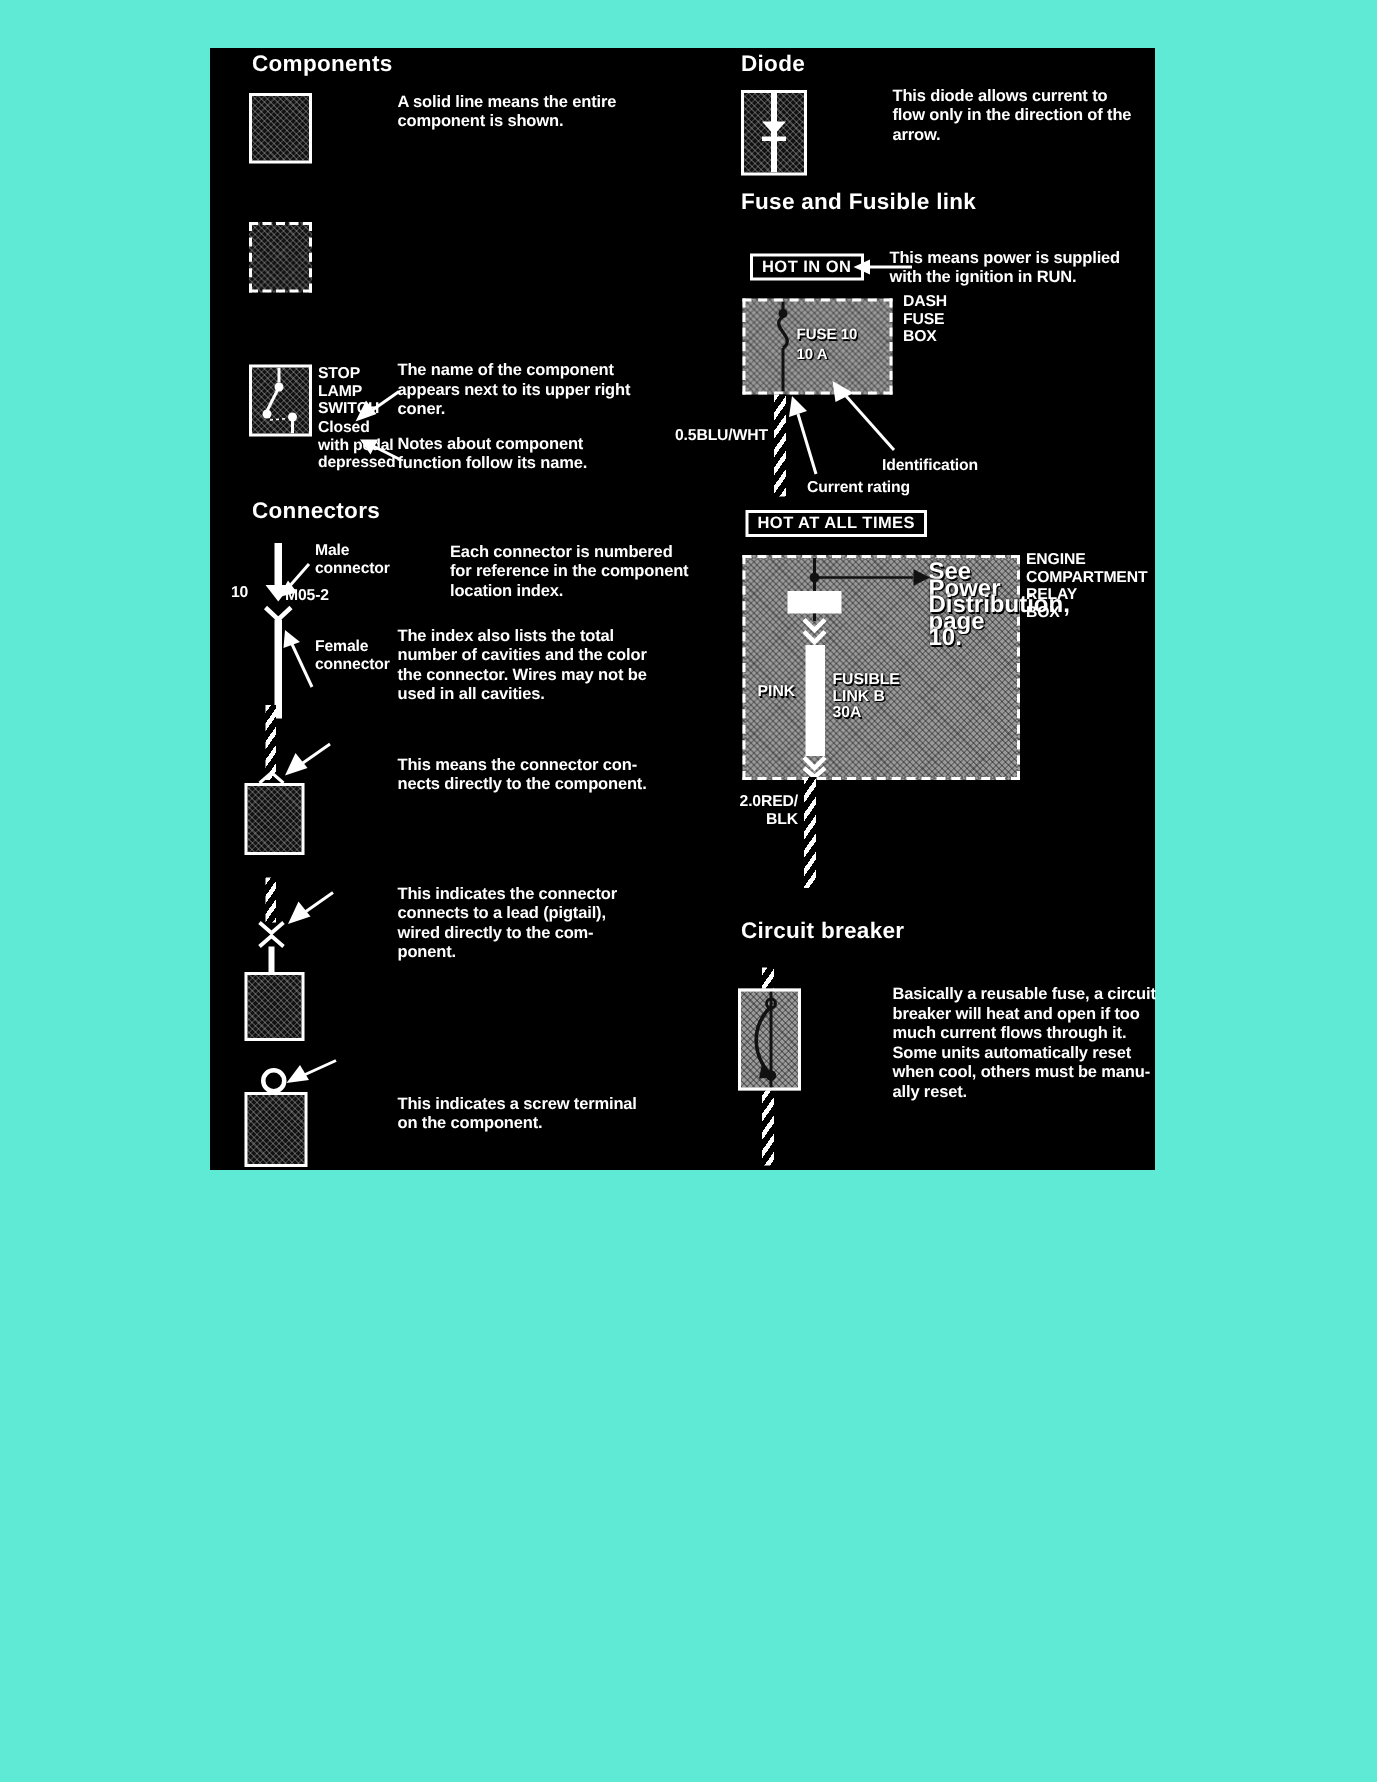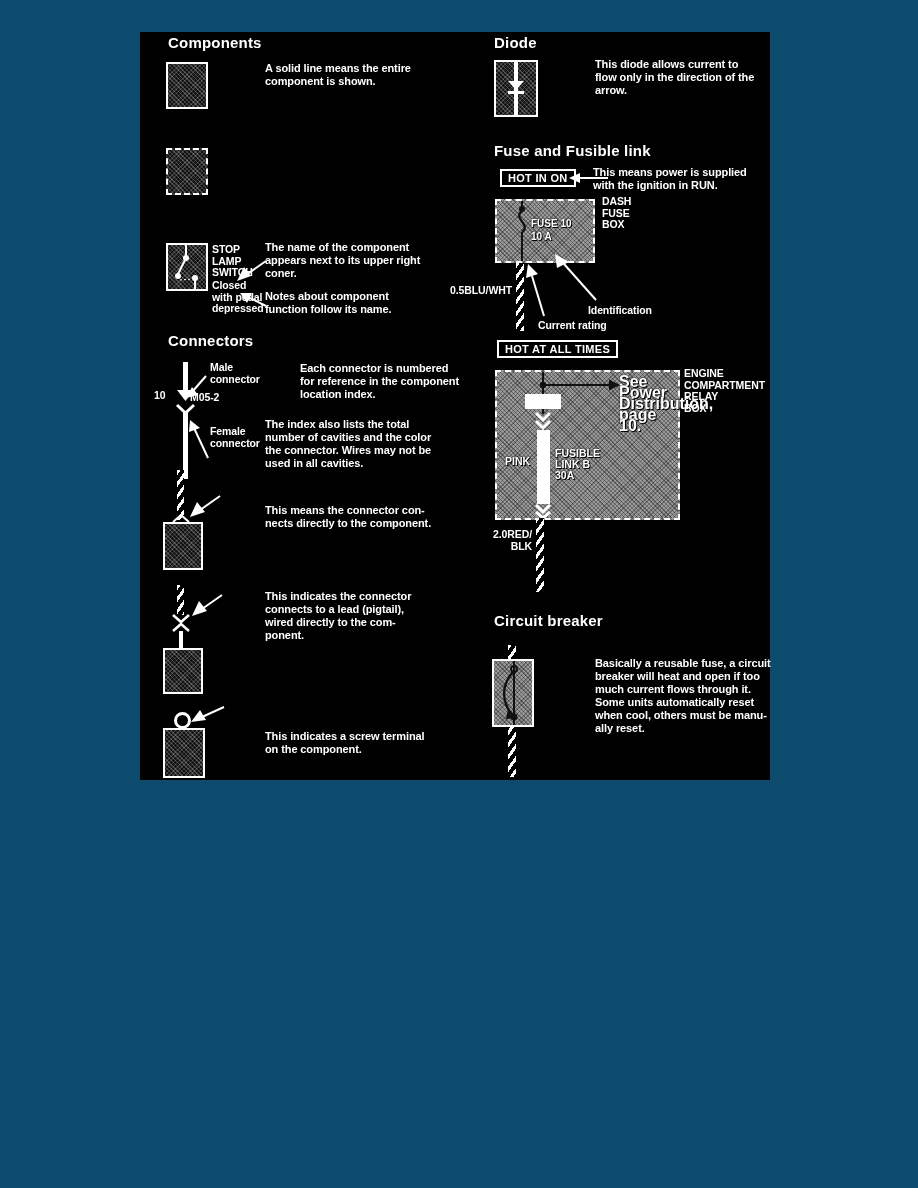--- a/index.html
+++ b/index.html
@@ -1,16 +1,16 @@
 <!DOCTYPE html>
 <html><head>
 <meta charset="utf-8">
 <style>
   html,body{margin:0;padding:0;background:#fff;}
-  .page{position:relative;width:918px;height:1188px;background:#0c4a6e;overflow:hidden;
+  .page{position:relative;width:918px;height:1188px;background:#5eead4;overflow:hidden;
         font-family:"Liberation Sans",sans-serif;}
   .panel{position:absolute;left:140px;top:32px;width:630px;height:748px;background:#000;}
   .abs{position:absolute;}
   .h1{color:#fff;font-size:15px;font-weight:700;letter-spacing:.2px;white-space:pre-line;}
   .txt{color:#fff;font-size:11px;line-height:13px;font-weight:700;white-space:pre-line;letter-spacing:-.1px;}
   .lbl{color:#fff;font-size:10.5px;line-height:11.5px;font-weight:700;white-space:pre-line;letter-spacing:-.1px;}
   .tex-dark{background-color:#121212;
     background-image:repeating-linear-gradient(45deg,rgba(255,255,255,.22) 0 1px,transparent 1px 3px),
                      repeating-linear-gradient(-45deg,rgba(255,255,255,.16) 0 1px,transparent 1px 3px);}
   .tex-gray{background-color:#9a9a9a;
@@ -145,21 +145,21 @@
     <svg width="40" height="53">
       <rect x="18" y="0" width="4" height="53" fill="#fff"></rect>
       <polygon points="12,19 28,19 20,28" fill="#fff"></polygon>
       <rect x="12" y="29" width="16" height="3" fill="#fff"></rect>
     </svg>
   </div>
   <div class="abs txt" style="left:455px;top:26px;width:174px;">This diode allows current to
 flow only in the direction of the
 arrow.</div>
 
-  <div class="abs h1" style="left:354px;top:94px;margin-top:16px;">Fuse and Fusible link</div>
+  <div class="abs h1" style="left:354px;top:94px;">Fuse and Fusible link</div>
 
   <div class="abs tag" style="left:360px;top:137px;">HOT IN ON</div>
   <svg class="abs" style="left:428px;top:140px;" width="42" height="12">
     <line x1="40" y1="6" x2="10" y2="6" stroke="#fff" stroke-width="2"></line>
     <polygon points="1,6 12,1 12,11" fill="#fff"></polygon>
   </svg>
   <div class="abs txt" style="left:453px;top:134px;width:180px;">This means power is supplied
 with the ignition in RUN.</div>
 
   <div class="abs boxdash tex-gray" style="left:355px;top:167px;width:96px;height:60px;">

